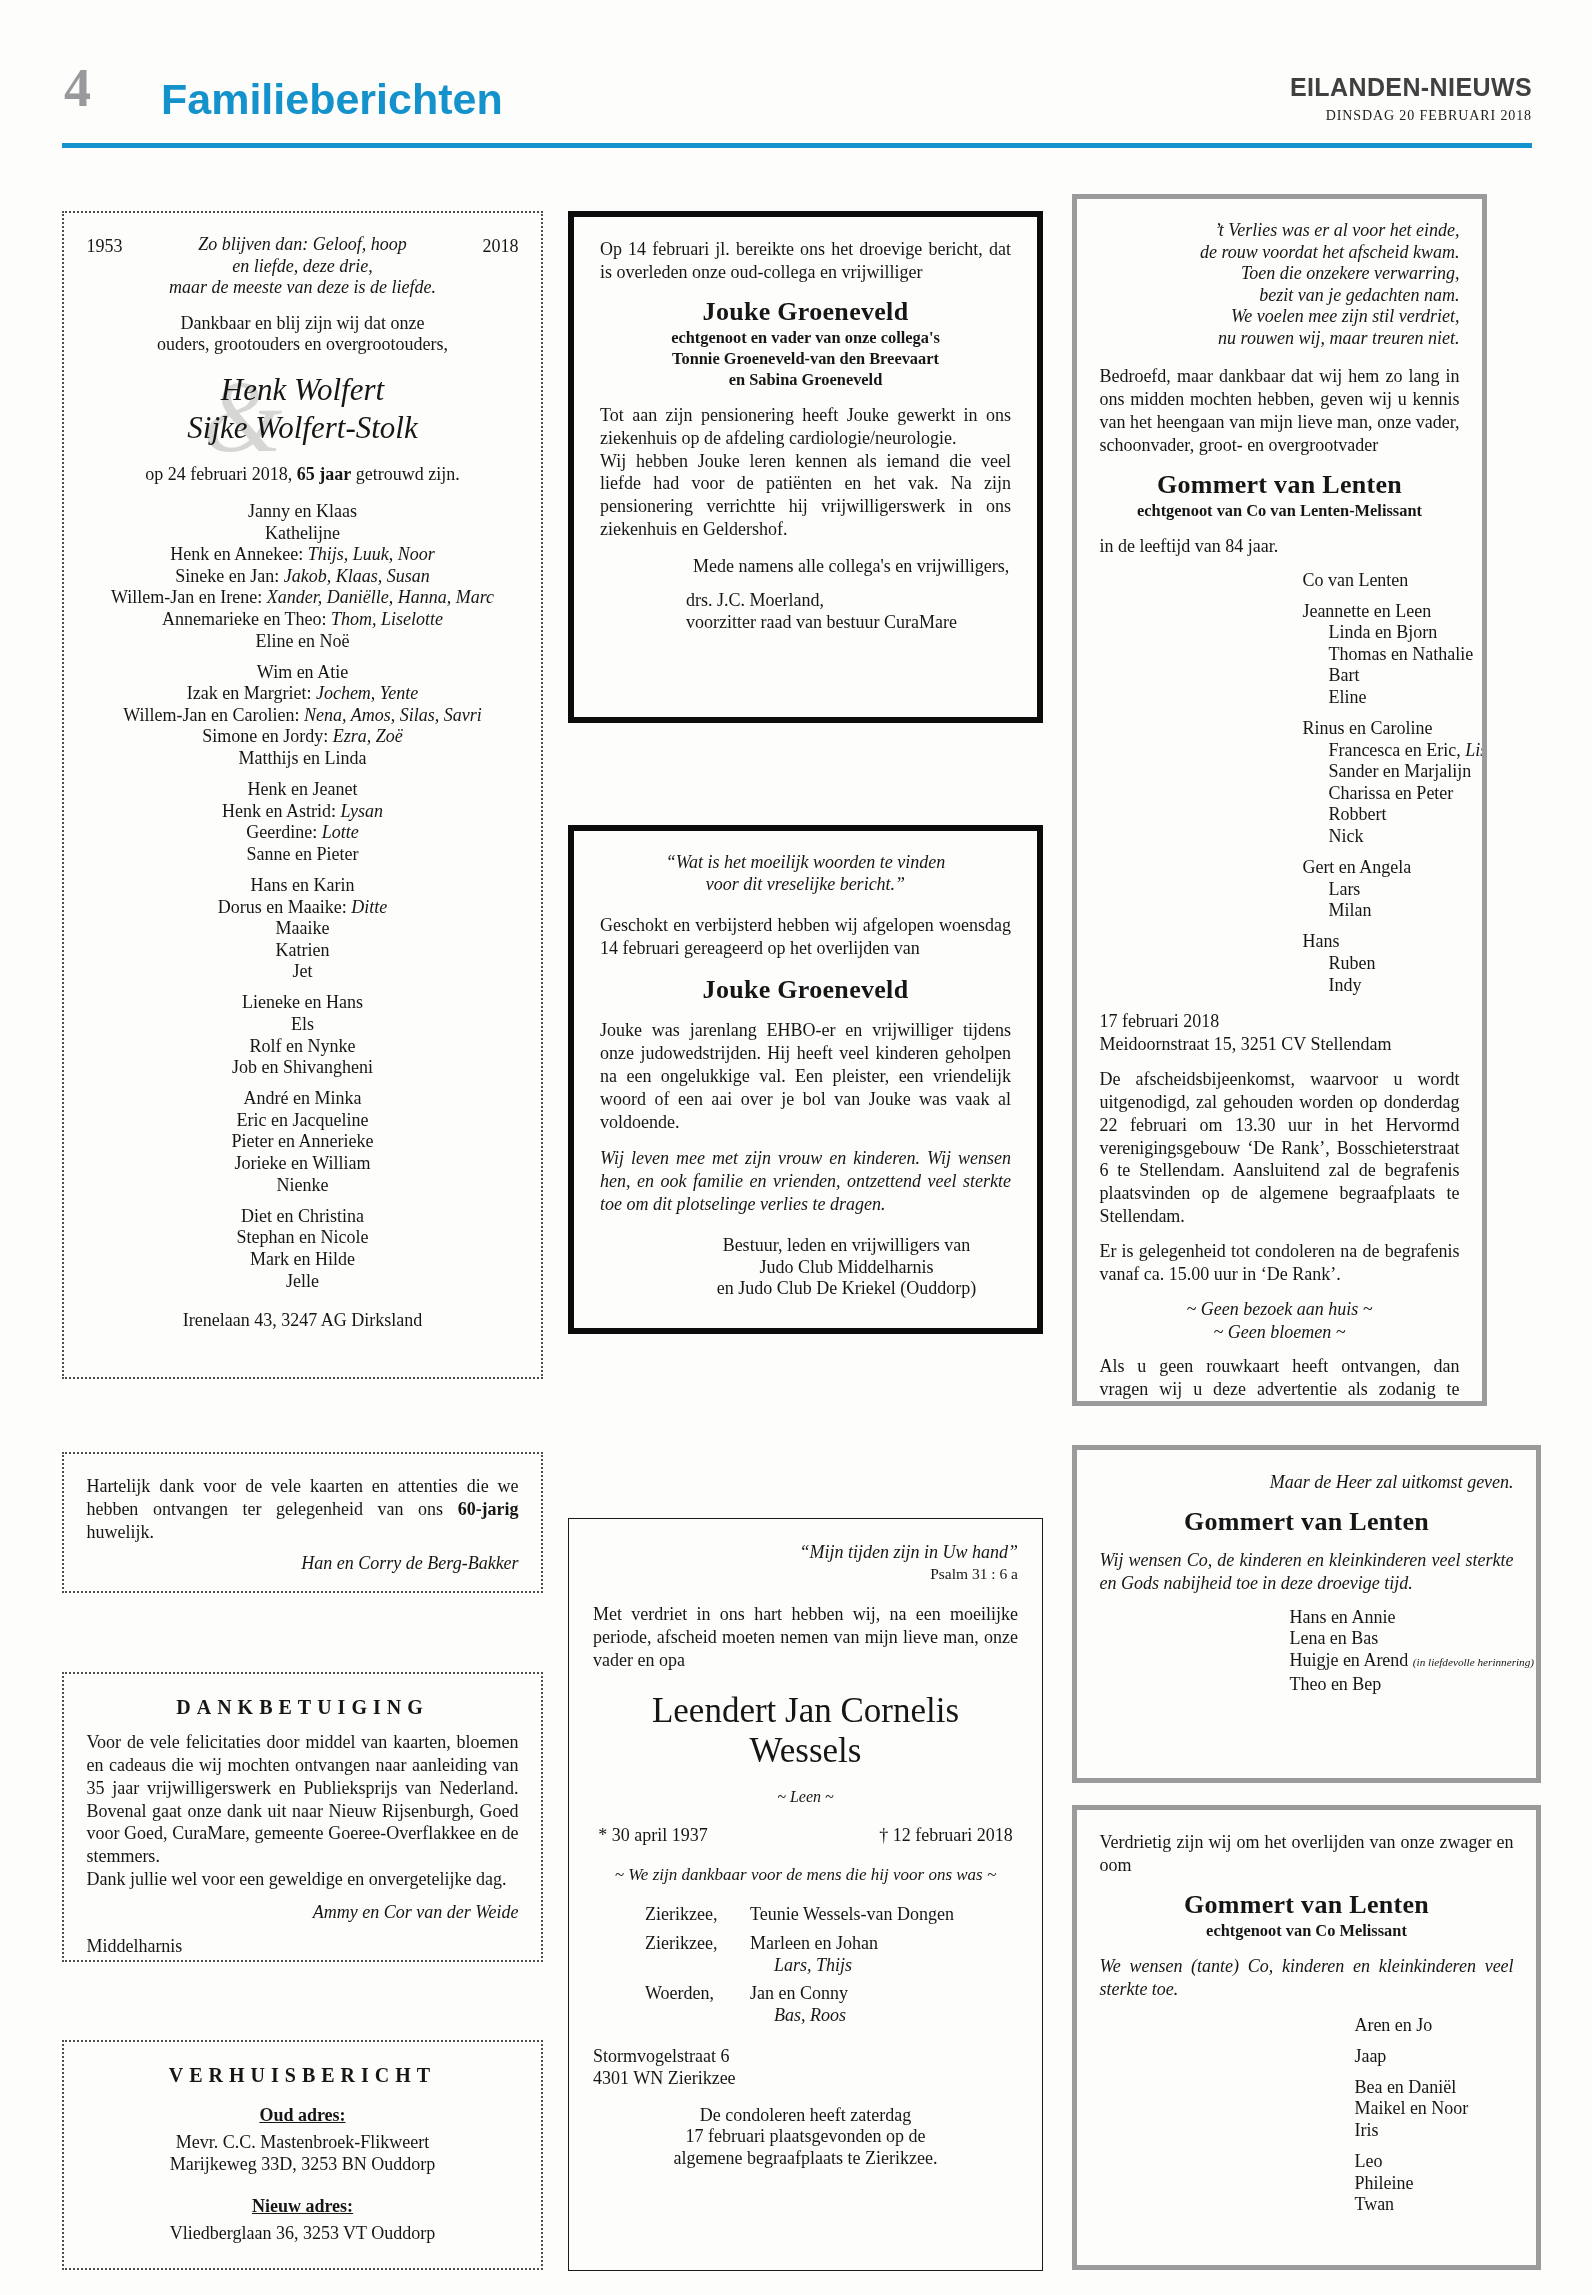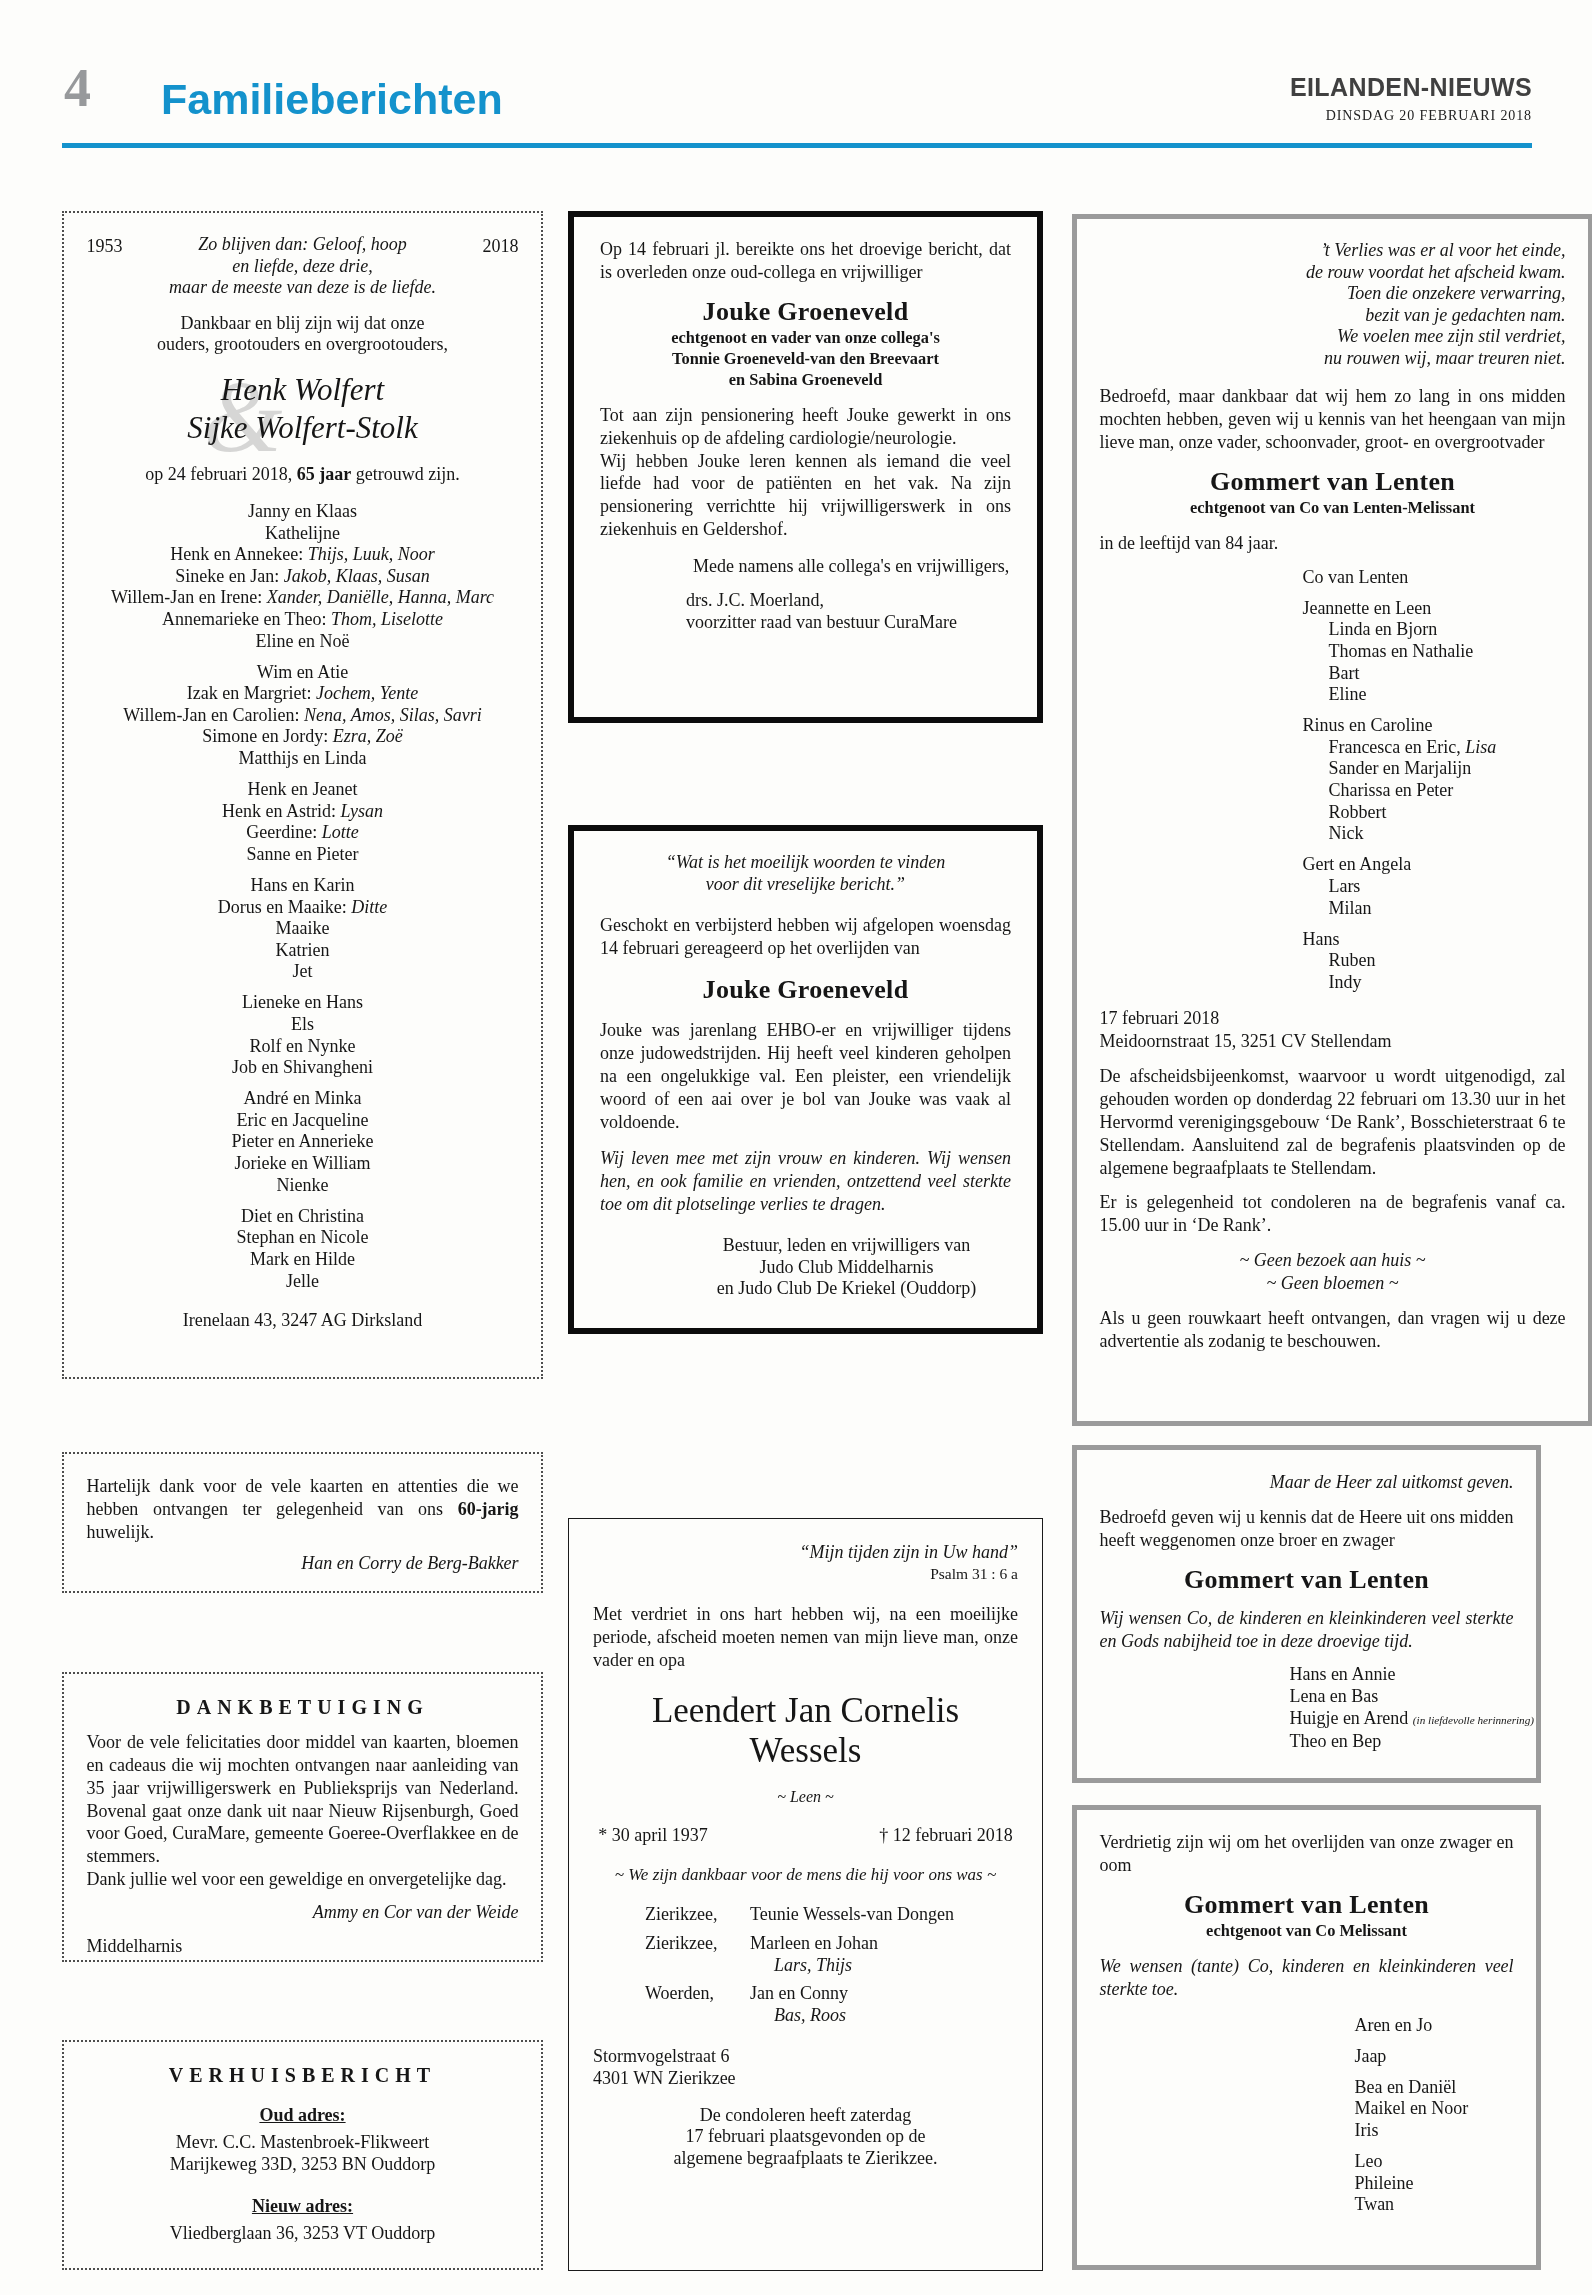--- a/index.html
+++ b/index.html
@@ -26,21 +26,21 @@
   .thinb { border:1.7px solid #1b1b1b; padding:22.4px 24px; }
   .grayb { border:5.2px solid #9b9b9b; padding:21px 22.4px; }
 
   #bx-wolfert   { left:62px;   top:211px;  width:481px; height:1168px; }
   #bx-thanks    { left:62px;   top:1452px; width:481px; height:141px; }
   #bx-dank      { left:62px;   top:1672px; width:481px; height:290px; }
   #bx-verhuis   { left:62px;   top:2040px; width:481px; height:230px; }
   #bx-curamare  { left:568px;  top:211px;  width:475px; height:512px; }
   #bx-judo      { left:568px;  top:825px;  width:475px; height:509px; }
   #bx-wessels   { left:568px;  top:1518px; width:475px; height:753px; }
-  #bx-lenten-main { left:1072px; top:214px;  width:521px; height:1212px; }
+  #bx-lenten-main { left:1072px; top:194px;  width:415px; height:1212px; }
   #bx-lenten-sib  { left:1072px; top:1445px; width:469px; height:338px; }
   #bx-lenten-fam3 { left:1072px; top:1805px; width:469px; height:465px; }
 
   
   .c { text-align:center; }
   .r { text-align:right; }
   .j { text-align:justify; }
   .i { font-style:italic; }
   .b { font-weight:bold; }
   .u { text-decoration:underline; }
@@ -286,21 +286,20 @@
     <p>Meidoornstraat 15, 3251 CV Stellendam</p>
     <p class="j mt14">De afscheidsbijeenkomst, waarvoor u wordt uitgenodigd, zal gehouden worden op donderdag 22 februari om 13.30 uur in het Hervormd verenigingsgebouw ‘De Rank’, Bosschieterstraat 6 te Stellendam. Aansluitend zal de begrafenis plaatsvinden op de algemene begraafplaats te Stellendam.</p>
     <p class="j mt14">Er is gelegenheid tot condoleren na de begrafenis vanaf ca. 15.00 uur in ‘De Rank’.</p>
     <p class="c i mt14">~ Geen bezoek aan huis ~</p>
     <p class="c i">~ Geen bloemen ~</p>
     <p class="j mt14">Als u geen rouwkaart heeft ontvangen, dan vragen wij u deze advertentie als zodanig te beschouwen.</p>
   </article>
 
   <article class="box grayb" id="bx-lenten-sib">
     <p class="r i">Maar de Heer zal uitkomst geven.</p>
-    <p class="j mt14">Bedroefd geven wij u kennis dat de Heere uit ons midden heeft weggenomen onze broer en zwager</p>
     <h2 class="c head mt14">Gommert van Lenten</h2>
     <p class="j i mt14">Wij wensen Co, de kinderen en kleinkinderen veel sterkte en Gods nabijheid toe in deze droevige tijd.</p>
     <div class="mt14">
         <div class="fl"><span>Hans en Annie</span></div>
         <div class="fl"><span>Lena en Bas</span></div>
         <div class="fl"><span>Huigje en Arend </span><span class="sm opt">(in liefdevolle herinnering)</span></div>
         <div class="fl"><span>Theo en Bep</span></div>
       </div>
   </article>
 

